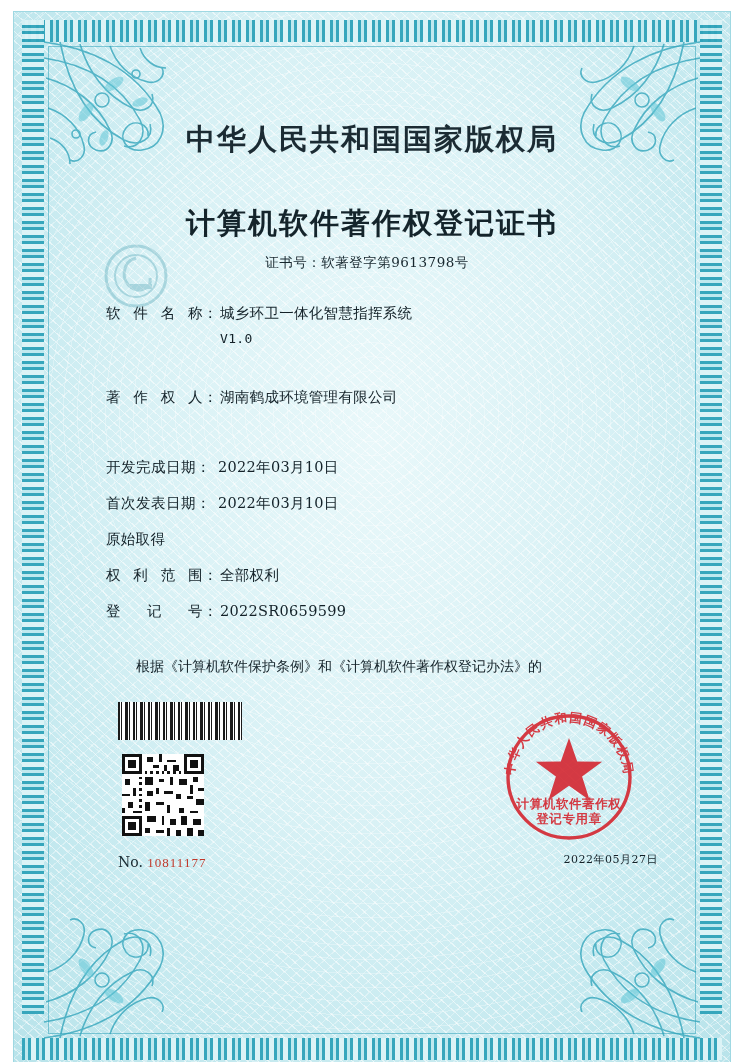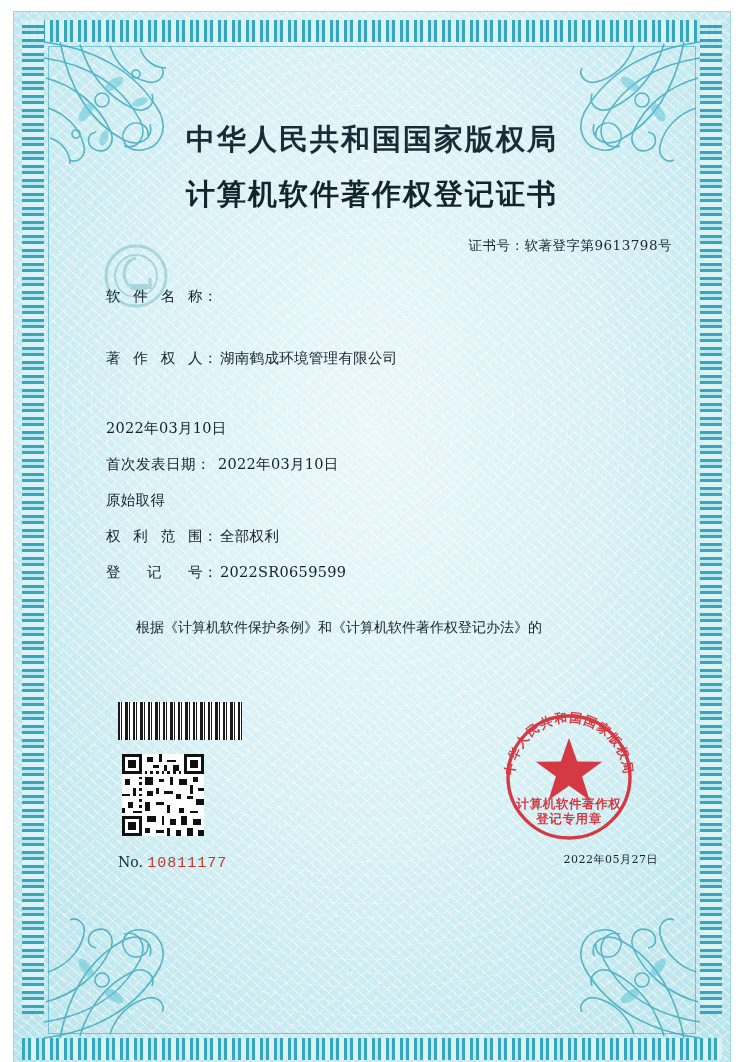--- a/index.html
+++ b/index.html
@@ -118,28 +118,28 @@
     color: #1b2b33;
     margin-top: 60px;
     font-family: "DejaVu Serif", "Liberation Serif", serif;
   }
   .title-sub {
     text-align: center;
     font-size: 29px;
     font-weight: bold;
     letter-spacing: 2px;
     color: #14242b;
-    margin-top: 15px;
+    margin-top: 44px;
     font-family: "DejaVu Serif", "Liberation Serif", serif;
   }
   .cert-no {
-    text-align: right;
+    text-align: center;
     font-size: 13.5px;
     color: #16262d;
-    margin-top: 22px;
+    margin-top: 10px;
     padding-right: 10px;
     letter-spacing: 0.5px;
     font-family: "DejaVu Serif", "Liberation Serif", serif;
   }
 
   .fields {
     margin-top: 26px;
     padding-left: 44px;
     padding-right: 14px;
   }
@@ -223,23 +223,23 @@
   .serial {
     position: absolute;
     left: 104px;
     top: 842px;
     font-size: 14px;
     color: #1a2a31;
     font-family: "DejaVu Serif", "Liberation Serif", serif;
   }
   .serial .num {
     color: #c0392b;
-    font-family: Liberation Mono, monospace;
+    font-family: Liberation Serif, serif;
     letter-spacing: 1px;
-    font-size: 15px;
+    font-size: 13px;
   }
 
   .issue-date {
     position: absolute;
     right: 72px;
     top: 840px;
     font-size: 11px;
     color: #132128;
     letter-spacing: 0.5px;
     font-family: "DejaVu Serif", "Liberation Serif", serif;
@@ -367,37 +367,42 @@
 
     <div class="fields">
 
       <div class="field-row">
         <div class="field-label spread">
           <span>软</span>
             <span>件</span>
             <span>名</span>
             <span>称：</span>
         </div>
+        <div class="field-value">
+          <span>城乡环卫一体化智慧指挥系统</span>
+          <span class="ver">V1.0</span>
+        </div>
       </div>
 
       <div class="gap-sm"></div>
 
       <div class="field-row">
         <div class="field-label spread">
           <span>著</span>
             <span>作</span>
             <span>权</span>
             <span>人：</span>
         </div>
         <div class="field-value">湖南鹤成环境管理有限公司</div>
       </div>
 
       <div class="gap-md"></div>
 
       <div class="field-row">
+        <div class="field-label">开发完成日期：</div>
         <div class="field-value">2022年03月10日</div>
       </div>
 
       <div class="field-row">
         <div class="field-label">首次发表日期：</div>
         <div class="field-value">2022年03月10日</div>
       </div>
 
       <div class="field-row">
         <div class="field-value">原始取得</div>

